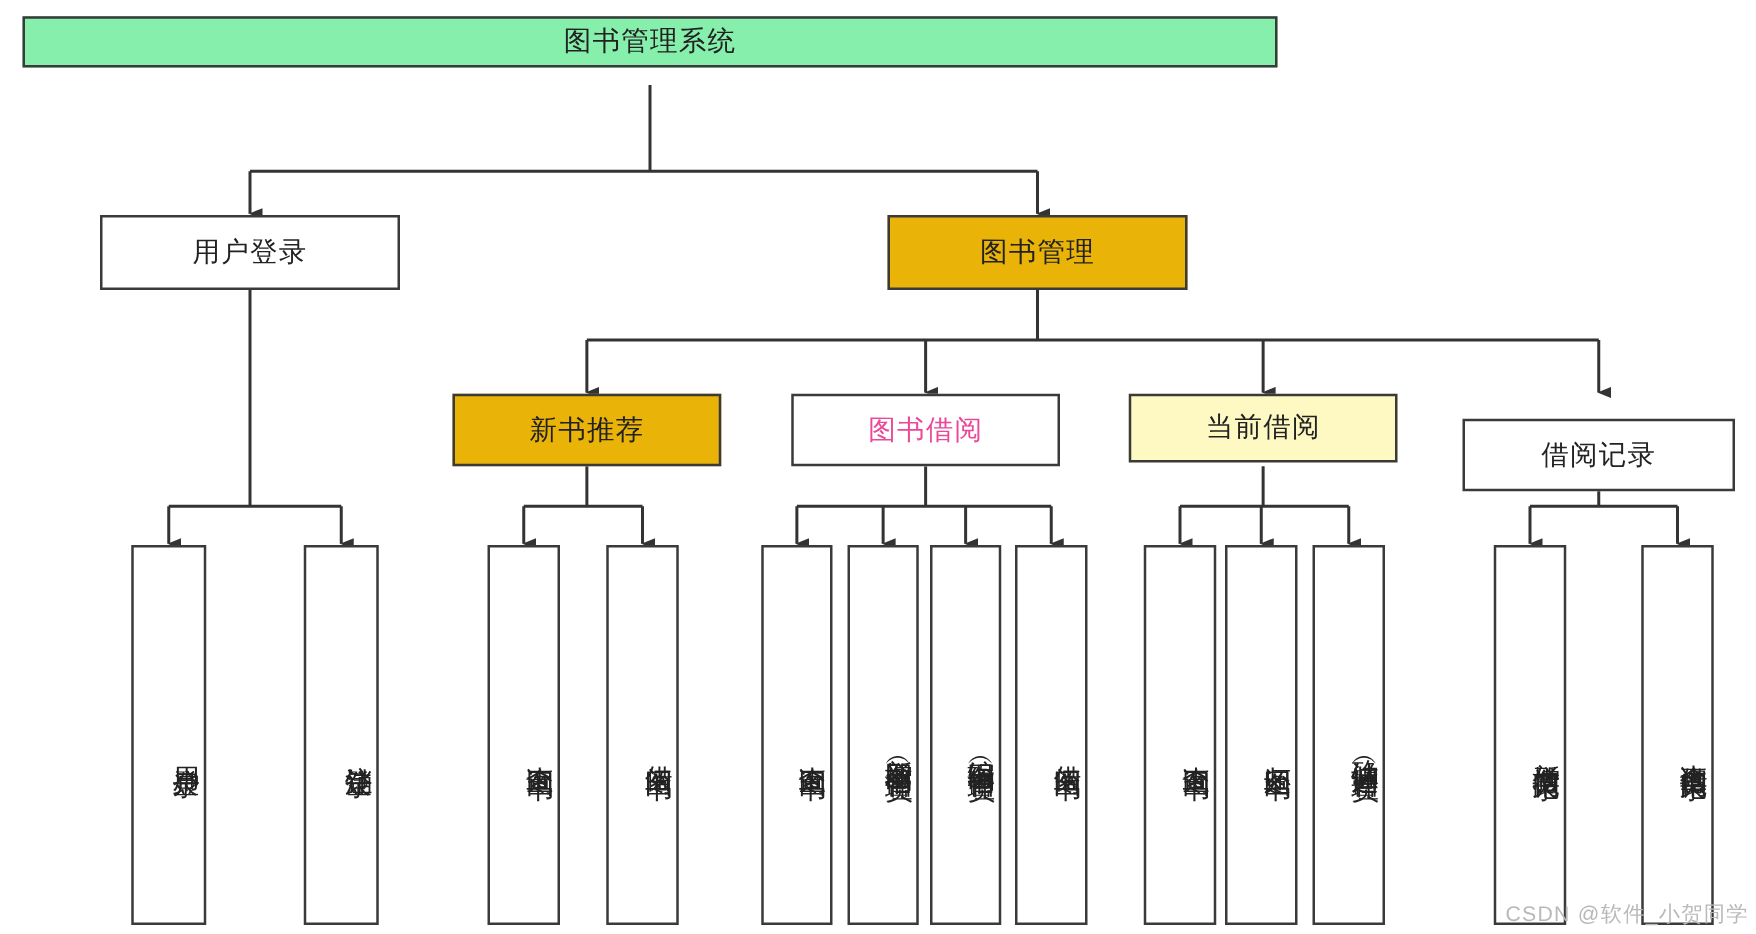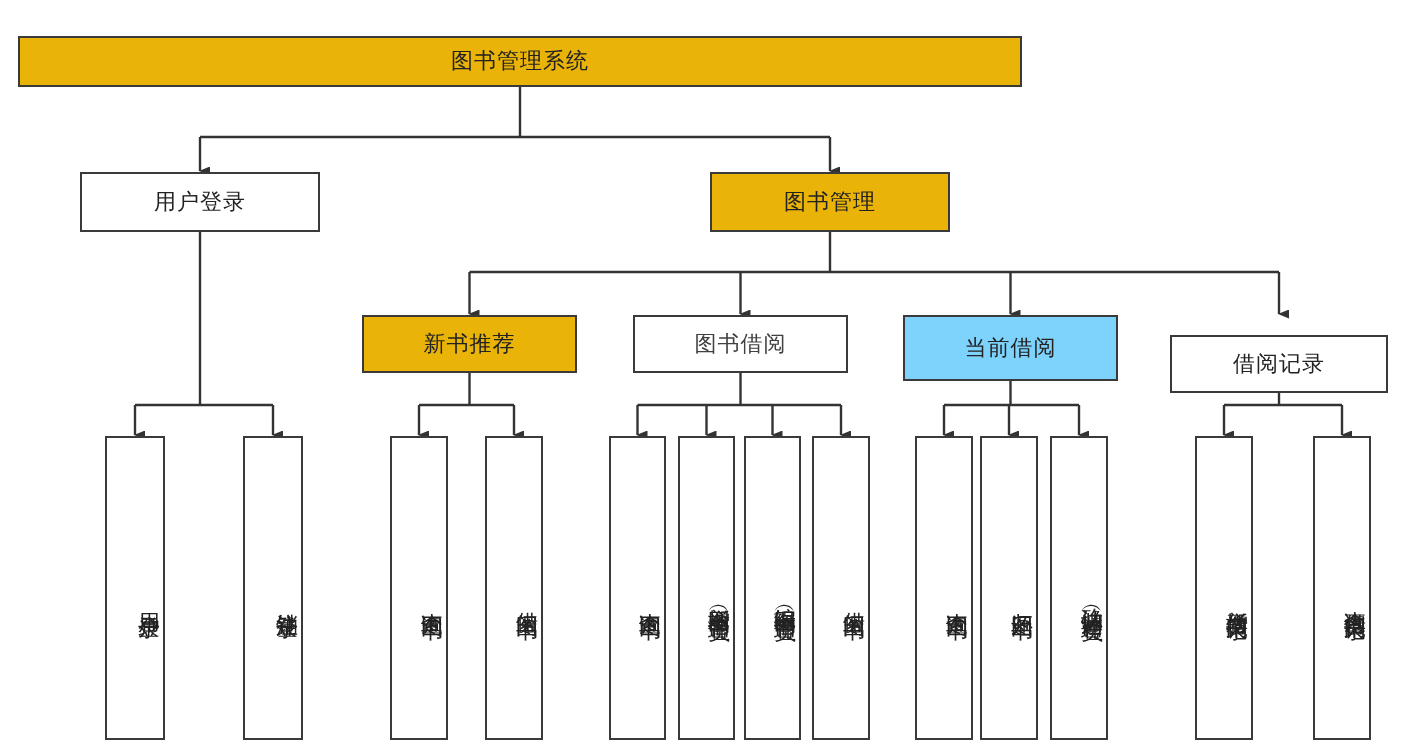--- a/index.html
+++ b/index.html
@@ -79,36 +79,36 @@
         <line x1="1009" y1="405" x2="1009" y2="435" marker-end="url(#arrowhead)"></line>
         <line x1="1079" y1="405" x2="1079" y2="435" marker-end="url(#arrowhead)"></line>
         <line x1="1279" y1="373" x2="1279" y2="405"></line>
         <line x1="1224" y1="405" x2="1342" y2="405"></line>
         <line x1="1224" y1="405" x2="1224" y2="435" marker-end="url(#arrowhead)"></line>
         <line x1="1342" y1="405" x2="1342" y2="435" marker-end="url(#arrowhead)"></line>
       </g>
   </svg>
 
   <div id="node-layer">
-      <div class="node horiz" style="left: 18px; top: 13px; width: 1004px; height: 51px; border-color: rgb(58, 58, 58); background: #eab308; color: rgb(34, 34, 34); margin-top: 23px;">
+      <div class="node horiz" style="left: 18px; top: 13px; width: 1004px; height: 41px; border-color: rgb(58, 58, 58); background: #86efac; color: rgb(34, 34, 34);">
         <span>图书管理系统</span>
       </div>
       <div class="node horiz" style="left: 80px; top: 172px; width: 240px; height: 60px; border-color: rgb(58, 58, 58); background: rgb(255, 255, 255); color: rgb(34, 34, 34);">
         <span>用户登录</span>
       </div>
       <div class="node horiz" style="left: 710px; top: 172px; width: 240px; height: 60px; border-color: rgb(58, 58, 58); background: #eab308; color: rgb(34, 34, 34);">
         <span>图书管理</span>
       </div>
       <div class="node horiz" style="left: 362px; top: 315px; width: 215px; height: 58px; border-color: rgb(58, 58, 58); background: #eab308; color: rgb(34, 34, 34);">
         <span>新书推荐</span>
       </div>
-      <div class="node horiz" style="left: 633px; top: 315px; width: 215px; height: 58px; border-color: rgb(58, 58, 58); background: rgb(255, 255, 255); color: #404040;">
+      <div class="node horiz" style="left: 633px; top: 315px; width: 215px; height: 58px; border-color: rgb(58, 58, 58); background: rgb(255, 255, 255); color: #ec4899;">
         <span>图书借阅</span>
       </div>
-      <div class="node horiz" style="left: 903px; top: 315px; width: 215px; height: 66px; border-color: rgb(58, 58, 58); background: #7dd3fc; color: rgb(34, 34, 34);">
+      <div class="node horiz" style="left: 903px; top: 315px; width: 215px; height: 55px; border-color: rgb(58, 58, 58); background: #fef9c3; color: rgb(34, 34, 34);">
         <span>当前借阅</span>
       </div>
       <div class="node horiz" style="left: 1170px; top: 315px; width: 218px; height: 58px; border-color: rgb(58, 58, 58); background: rgb(255, 255, 255); color: rgb(34, 34, 34); margin-top: 20px;">
         <span>借阅记录</span>
       </div>
       <div class="node vert" style="left: 105px; top: 436px; width: 60px; height: 304px; border-color: rgb(58, 58, 58); background: rgb(255, 255, 255); color: rgb(34, 34, 34);">
         <span>用户登录</span>
       </div>
       <div class="node vert" style="left: 243px; top: 436px; width: 60px; height: 304px; border-color: rgb(58, 58, 58); background: rgb(255, 255, 255); color: rgb(34, 34, 34);">
         <span>注销登录</span>
@@ -141,13 +141,14 @@
         <span>确认归还（管理员）</span>
       </div>
       <div class="node vert" style="left: 1195px; top: 436px; width: 58px; height: 304px; border-color: rgb(58, 58, 58); background: rgb(255, 255, 255); color: rgb(34, 34, 34);">
         <span>新增借阅记录</span>
       </div>
       <div class="node vert" style="left: 1313px; top: 436px; width: 58px; height: 304px; border-color: rgb(58, 58, 58); background: rgb(255, 255, 255); color: rgb(34, 34, 34);">
         <span>查询借阅记录</span>
       </div>
     </div>
 
+  <div class="watermark">CSDN @软件_小贺同学</div>
 </div>
 
 </body></html>

